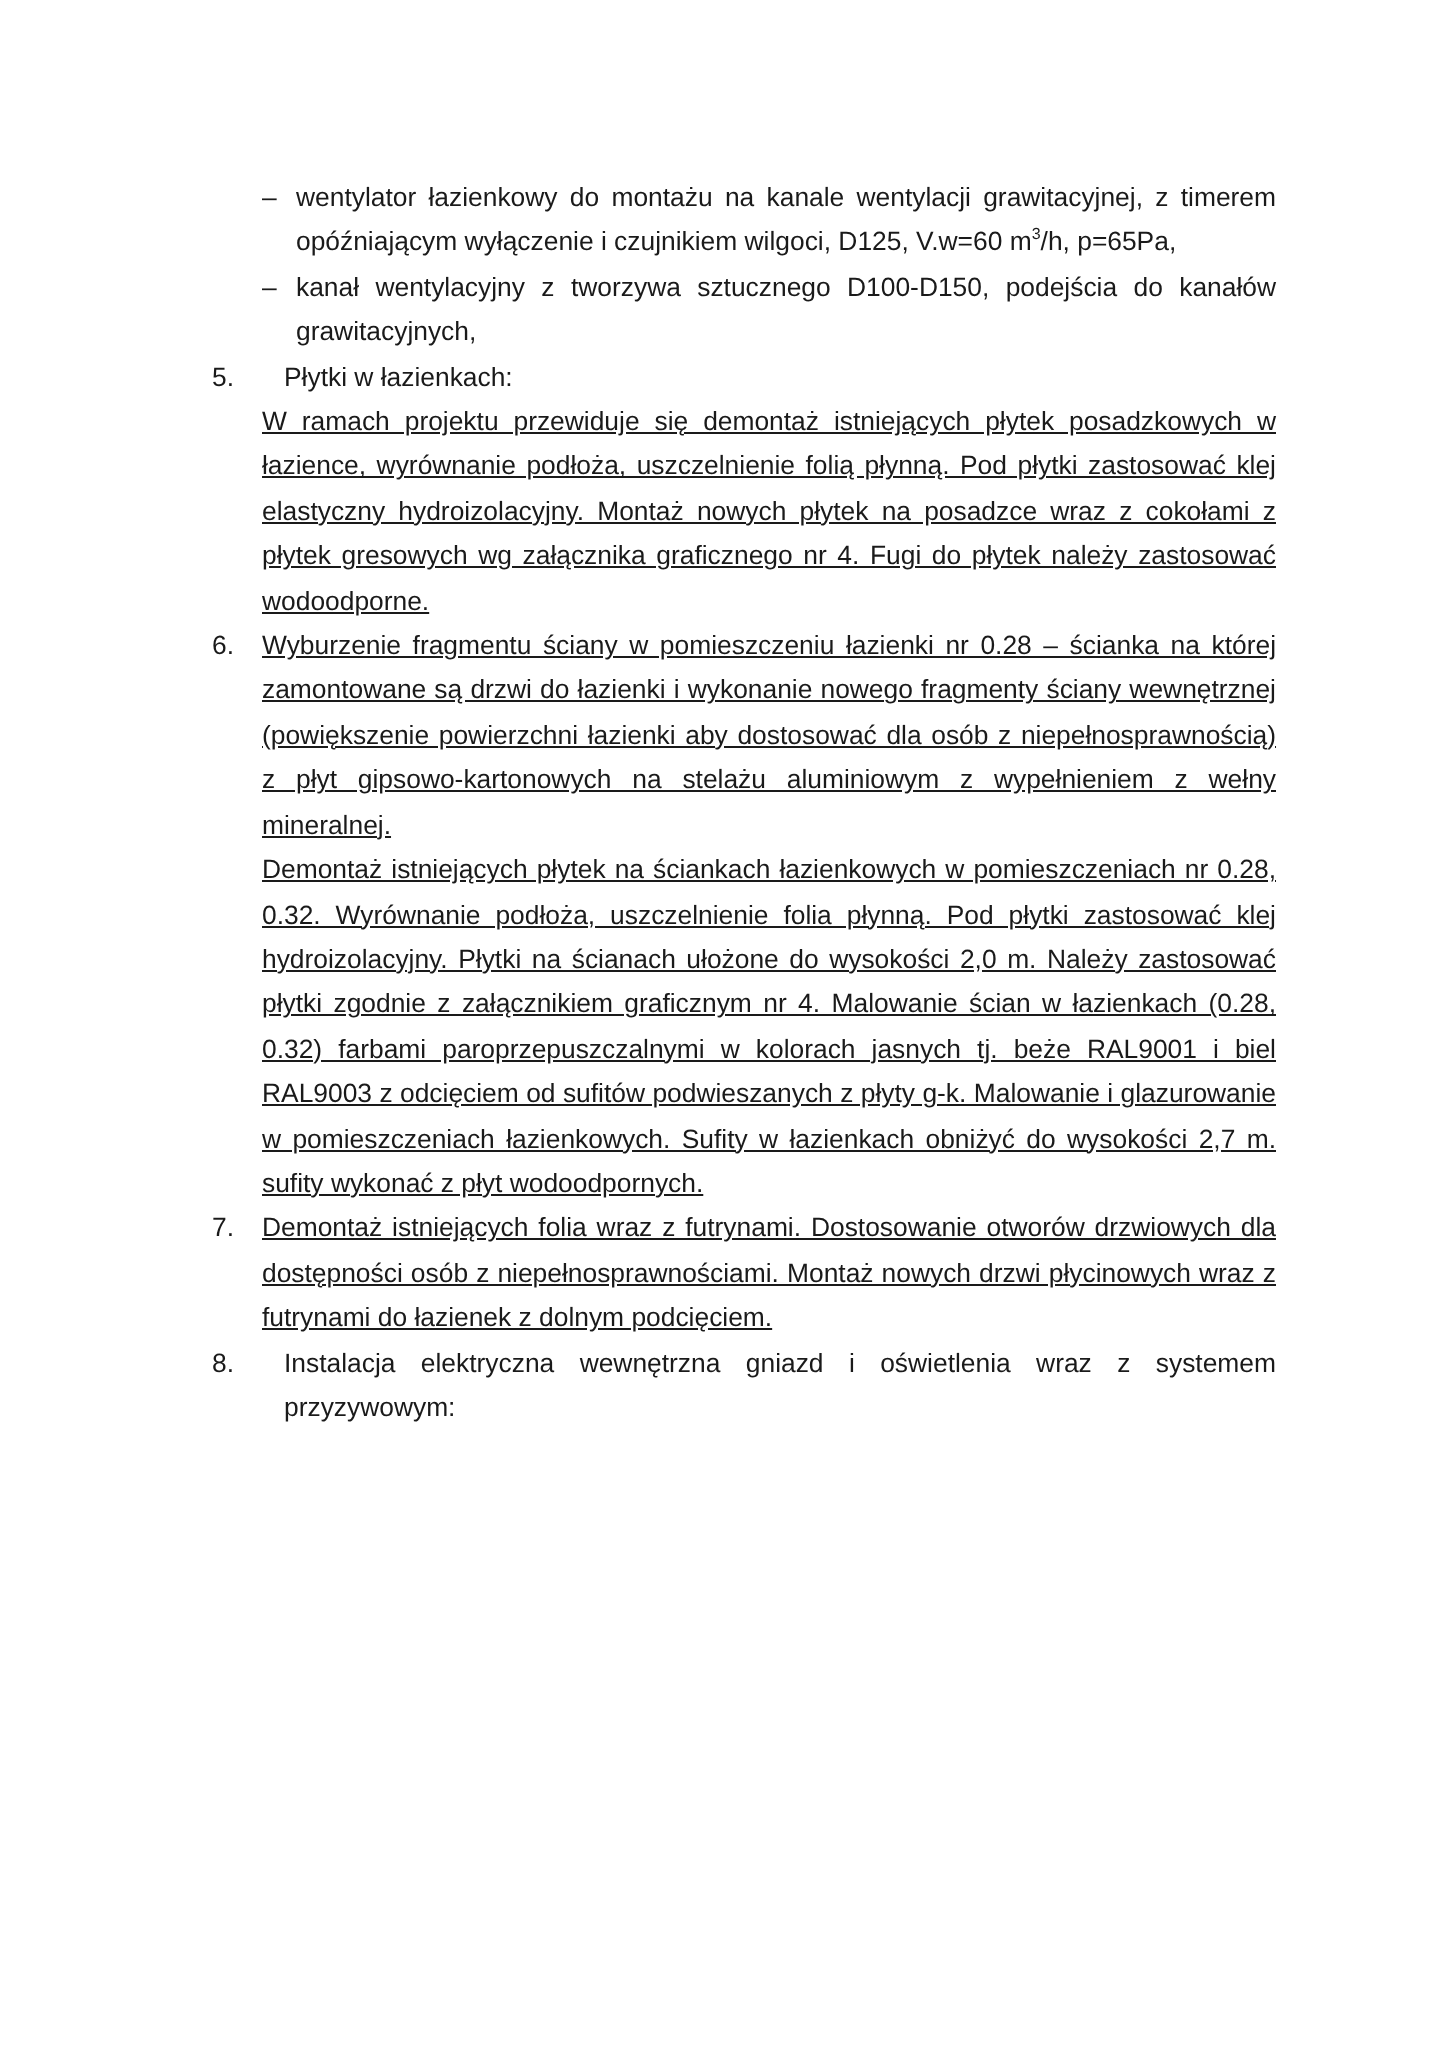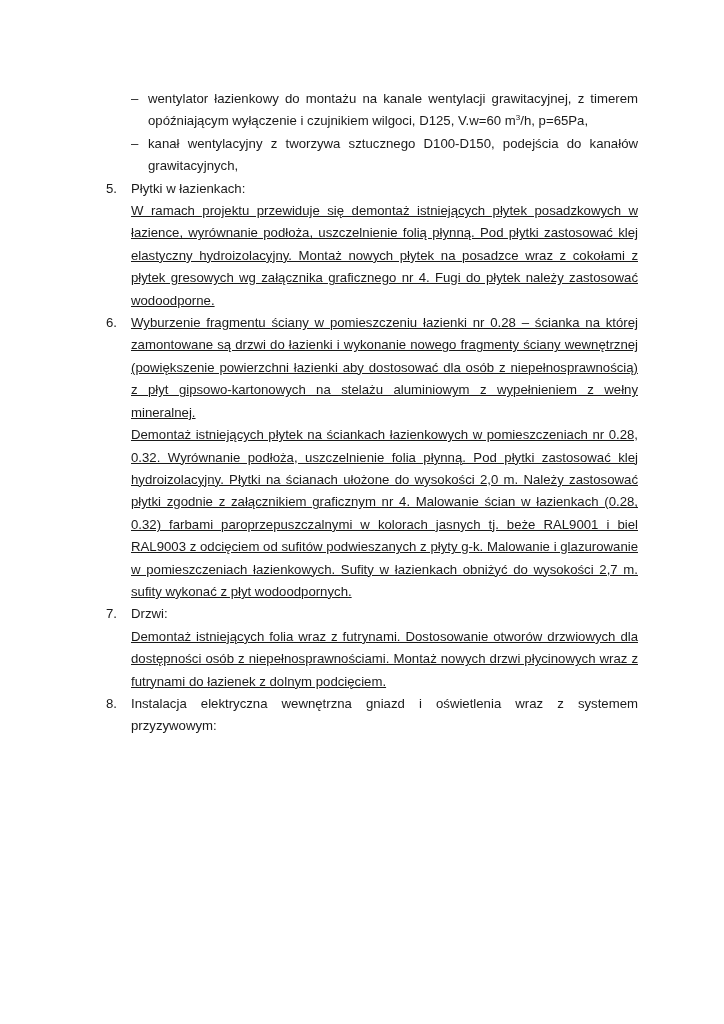--- a/index.html
+++ b/index.html
@@ -8,21 +8,21 @@
     position: absolute; left: 0; top: 0; width: 724px; height: 1024px; background: #fff;
     font-family: "Liberation Sans", "DejaVu Sans", sans-serif;
     color: #1a1a1a; font-size: 13.2px; line-height: 22.4px;
   }
   .content { position: absolute; left: 106px; top: 88px; width: 532px; }
   .dash-item { position: relative; padding-left: 42px; text-align: justify; text-align-last: left; }
   .dash-item .dash { position: absolute; left: 25px; top: 0; }
   .section { position: relative; padding-left: 25px; }
   .section .num { position: absolute; left: 0; top: 0; }
   .para { text-align: justify; text-align-last: left; text-decoration: underline; }
-  .heading { text-align: justify; text-align-last: left; }
+  .heading { text-align: justify; text-align-last: left; margin-left: 11px; }
   sup { font-size: 8px; line-height: 0; vertical-align: super; }
 </style>
 </head>
 <body>
 
 <div class="page">
   <div class="content">
 
     <div class="dash-item">
       <span class="dash">–</span>
@@ -41,21 +41,20 @@
     </div>
 
     <div class="section">
       <span class="num">6.</span>
       <div class="para">Wyburzenie fragmentu ściany w pomieszczeniu łazienki nr 0.28 – ścianka na której zamontowane są drzwi do łazienki i wykonanie nowego fragmenty ściany wewnętrznej (powiększenie powierzchni łazienki aby dostosować dla osób z niepełnosprawnością) z płyt gipsowo-kartonowych na stelażu aluminiowym z wypełnieniem z wełny mineralnej.</div>
       <div class="para">Demontaż istniejących płytek na ściankach łazienkowych w pomieszczeniach nr 0.28, 0.32. Wyrównanie podłoża, uszczelnienie folia płynną. Pod płytki zastosować klej hydroizolacyjny. Płytki na ścianach ułożone do wysokości 2,0 m. Należy zastosować płytki zgodnie z załącznikiem graficznym nr 4. Malowanie ścian w łazienkach (0.28, 0.32) farbami paroprzepuszczalnymi w kolorach jasnych tj. beże RAL9001 i biel RAL9003 z odcięciem od sufitów podwieszanych z płyty g-k. Malowanie i glazurowanie w pomieszczeniach łazienkowych. Sufity w łazienkach obniżyć do wysokości 2,7 m. sufity wykonać z płyt wodoodpornych.</div>
     </div>
 
     <div class="section">
       <span class="num">7.</span>
-      <div class="heading">Drzwi:</div>
       <div class="para">Demontaż istniejących folia wraz z futrynami. Dostosowanie otworów drzwiowych dla dostępności osób z niepełnosprawnościami. Montaż nowych drzwi płycinowych wraz z futrynami do łazienek z dolnym podcięciem.</div>
     </div>
 
     <div class="section">
       <span class="num">8.</span>
       <div class="heading">Instalacja elektryczna wewnętrzna gniazd i oświetlenia wraz z systemem przyzywowym:</div>
     </div>
 
   </div>
 </div>

